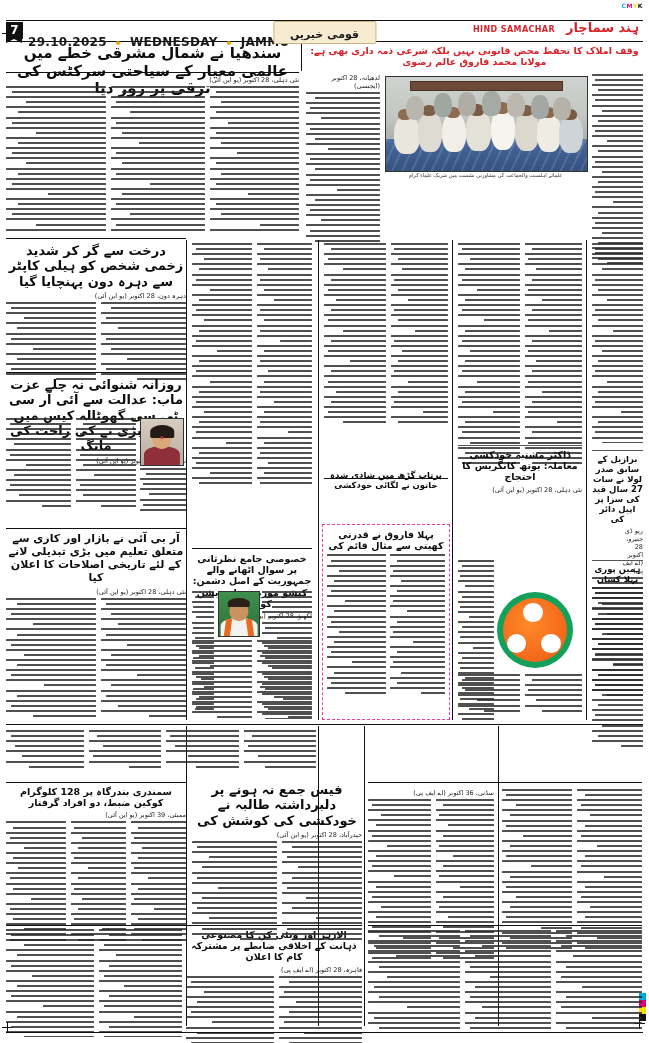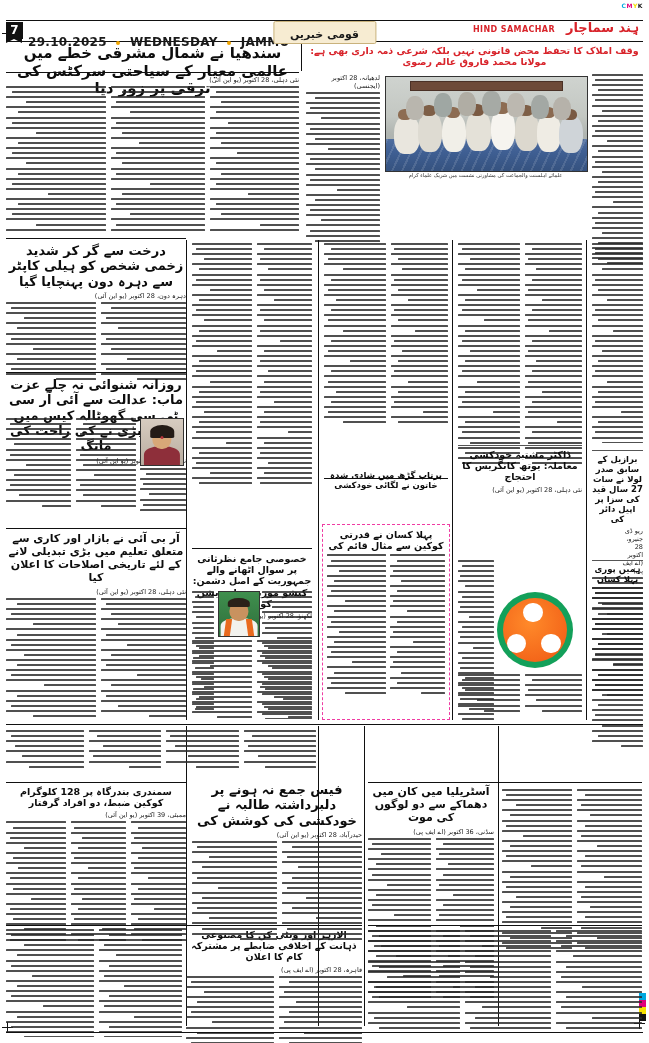--- a/index.html
+++ b/index.html
@@ -810,21 +810,21 @@
         <div class="ln a"></div>
         <div class="ln e"></div>
     </div>
   </div>
   <div class="hrule" style="left:324px;top:478px;width:124px;"></div>
   <div class="col" style="left:324px;top:300px;width:124px;">
     <div class="hl xsml" style="position:absolute;top:170px;width:124px;">پرتاپ گڑھ میں شادی شدہ خاتون نے لگائی خودکشی</div>
   </div>
 
   <div class="pinkbox" style="left:322px;top:524px;width:128px;height:196px;">
-    <div class="hl sml" style="padding:4px 3px 0 3px;">پہلا کسان نے قدرتی کوکین سے مثال قائم کی</div>
+    <div class="hl sml" style="padding:4px 3px 0 3px;">پہلا فاروق نے قدرتی کھیتی سے مثال قائم کی</div>
     <div class="body" style="padding:3px 4px 0 4px;">
       <div class="tcol" style="width:50%;padding-left:4px;">
         <div class="ln a"></div>
           <div class="ln c"></div>
           <div class="ln a"></div>
           <div class="ln b"></div>
         <div class="ln a"></div>
           <div class="ln d"></div>
           <div class="ln a"></div>
           <div class="ln c"></div>
@@ -1435,21 +1435,20 @@
         <div class="ln a"></div>
           <div class="ln c"></div>
           <div class="ln a"></div>
           <div class="ln g"></div>
       </div>
     </div>
   </div>
 
   <div class="hrule" style="left:368px;top:782px;width:274px;"></div>
   <div class="col" style="left:368px;top:786px;width:126px;">
-    <div class="hl med">آسٹریلیا میں کان میں دھماکے سے دو لوگوں کی موت</div>
     <div class="kicker" style="text-align:right;margin-top:3px;">سڈنی، 36 اکتوبر (اے ایف پی)</div>
     <div class="body" style="margin-top:2px;">
       <div class="tcol" style="width:50%;padding-left:5px;">
         <div class="ln a"></div>
           <div class="ln c"></div>
           <div class="ln a"></div>
           <div class="ln b"></div>
         <div class="ln a"></div>
           <div class="ln d"></div>
           <div class="ln a"></div>

